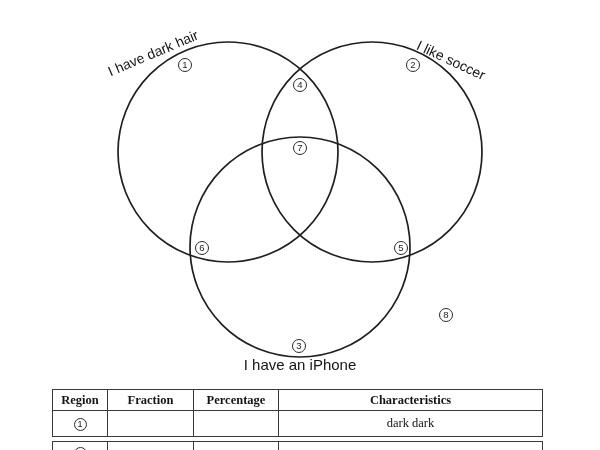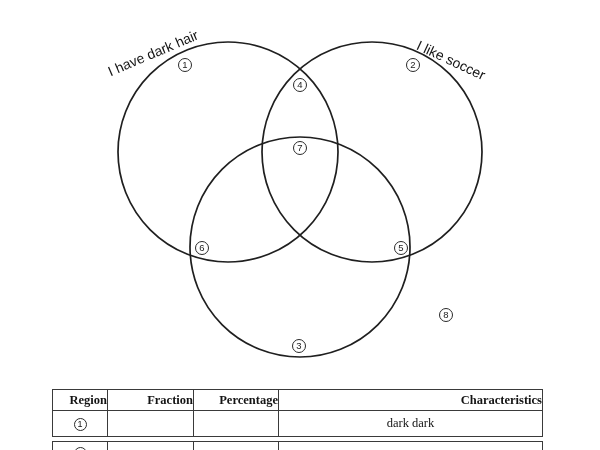--- a/index.html
+++ b/index.html
@@ -62,21 +62,20 @@
     border: 1.5px solid #3a3a3a;
     padding: 0;
     text-align: center;
     vertical-align: middle;
     overflow: hidden;
   }
   table.wtable th {
     font-size: 12.5px;
     font-weight: bold;
     height: 20px;
-    text-align: right;
   }
   table.wtable td {
     font-size: 12.5px;
     height: 25px;
   }
   col.c-region { width: 55px; }
   col.c-fraction { width: 86px; }
   col.c-percentage { width: 85px; }
   col.c-characteristics { width: 264px; }
   .rnum-inline {
@@ -101,20 +100,21 @@
 <div id="stage">
 
   <svg id="venn-svg" width="600" height="390" viewBox="0 0 600 390">
     <circle cx="228" cy="152" r="110" fill="none" stroke="#1f1f1f" stroke-width="1.7"></circle>
     <circle cx="372" cy="152" r="110" fill="none" stroke="#1f1f1f" stroke-width="1.7"></circle>
     <circle cx="300" cy="247" r="110" fill="none" stroke="#1f1f1f" stroke-width="1.7"></circle>
   </svg>
 
   <div class="set-label rot-left">I have dark hair</div>
   <div class="set-label rot-right">I like soccer</div>
+  <div class="set-label bottom">I have an iPhone</div>
 
   <span class="rnum r1">1</span>
   <span class="rnum r2">2</span>
   <span class="rnum r3">3</span>
   <span class="rnum r4">4</span>
   <span class="rnum r5">5</span>
   <span class="rnum r6">6</span>
   <span class="rnum r7">7</span>
   <span class="rnum r8">8</span>
 

